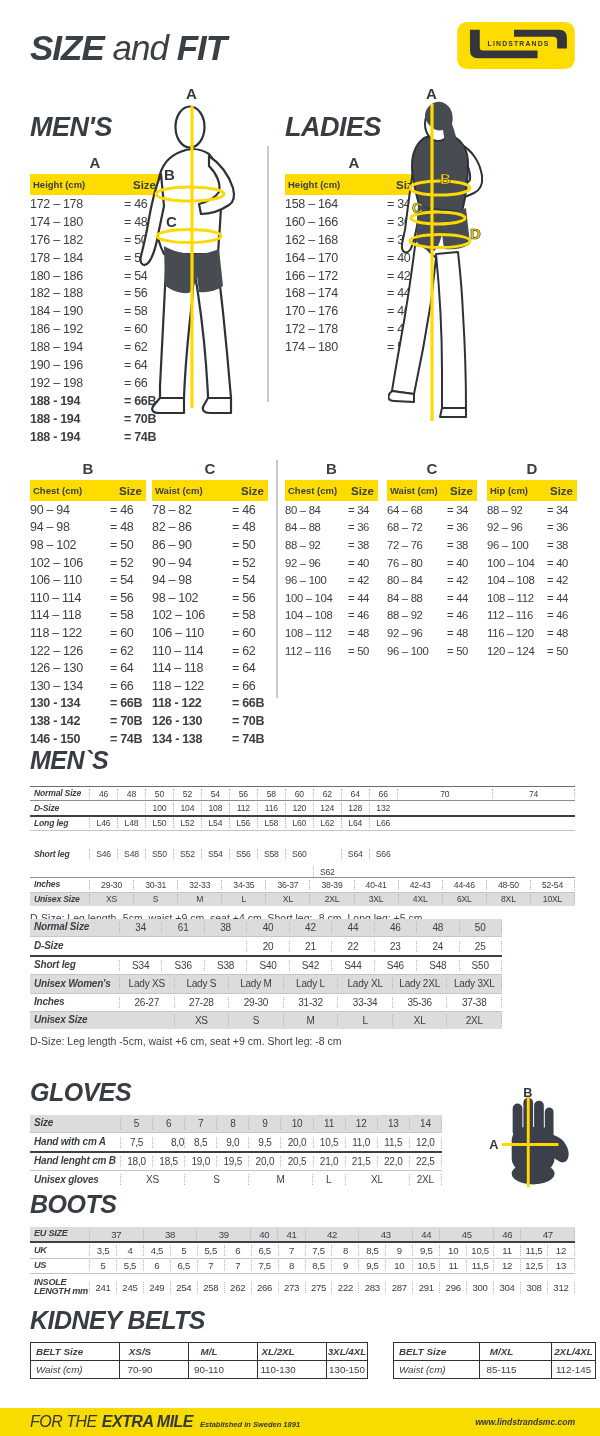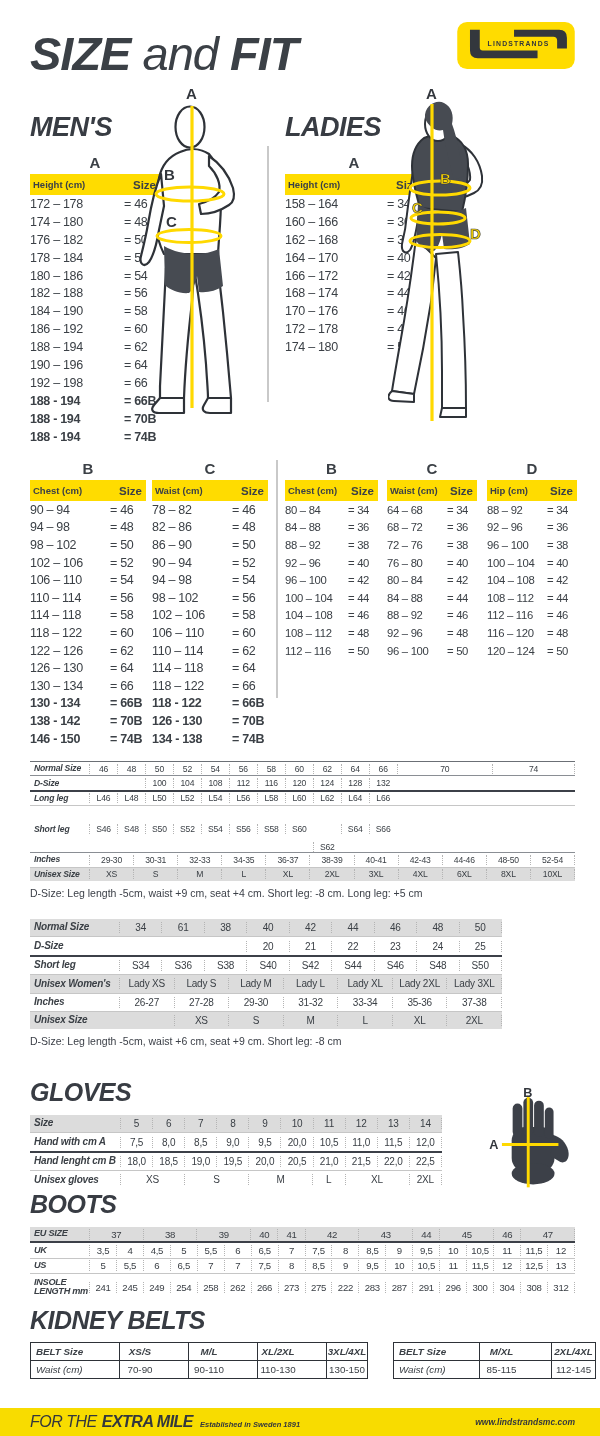--- a/index.html
+++ b/index.html
@@ -1,20 +1,20 @@
 <!DOCTYPE html>
 <html><head>
 <meta charset="utf-8">
 <style>
   html,body{margin:0;padding:0;background:#fff;}
   .page{position:relative;width:600px;height:1436px;background:#fff;overflow:hidden;
         font-family:"Liberation Sans",sans-serif;color:#3b4046;}
   
   .top{position:absolute;top:22px;left:30px;right:25px;display:flex;justify-content:space-between;align-items:flex-start;}
-  .title{font-size:47px;font-style:italic;letter-spacing:-1px;line-height:1;padding-top:8px;}
+  .title{font-size:35px;font-style:italic;letter-spacing:-1px;line-height:1;padding-top:8px;}
   .title .hv{font-weight:800;}
   .title .lt{font-weight:400;}
   
   .sec1{position:absolute;top:86px;left:0;width:600px;height:368px;}
   .sec2{position:absolute;top:456px;left:0;width:600px;height:296px;}
   .secg{position:absolute;left:30px;right:25px;}
   .h2{font-size:25px;font-weight:800;font-style:italic;letter-spacing:-.5px;color:#383c43;line-height:1;}
   .h2.big{font-size:27px;}
   .vdiv{position:absolute;width:2px;background:#c9c9c9;}
   
@@ -506,20 +506,21 @@
           <span class="sz">= 48</span>
         </div>
         <div class="p-row">
           <span class="range">120 – 124</span>
           <span class="sz">= 50</span>
         </div>
       </div>
   </div>
 
   <div class="secg" style="top:748px;">
+    <div class="h2">MEN`S</div>
     <div class="grid grid-s topline" style="margin-top:13px;">
         <div class="g-row ln-mid">
           <div class="g-label" style="width: 55px;">Normal Size</div>
           <div class="g-cell" style="flex-grow: 1;">46</div>
           <div class="g-cell" style="flex-grow: 1;">48</div>
           <div class="g-cell" style="flex-grow: 1;">50</div>
           <div class="g-cell" style="flex-grow: 1;">52</div>
           <div class="g-cell" style="flex-grow: 1;">54</div>
           <div class="g-cell" style="flex-grow: 1;">56</div>
           <div class="g-cell" style="flex-grow: 1;">58</div>
@@ -694,21 +695,21 @@
           <div class="g-cell" style="flex-grow: 1;">9</div>
           <div class="g-cell" style="flex-grow: 1;">10</div>
           <div class="g-cell" style="flex-grow: 1;">11</div>
           <div class="g-cell" style="flex-grow: 1;">12</div>
           <div class="g-cell" style="flex-grow: 1;">13</div>
           <div class="g-cell" style="flex-grow: 1;">14</div>
         </div>
         <div class="g-row ln-thick">
           <div class="g-label" style="width: 86px;">Hand with cm A</div>
           <div class="g-cell" style="flex-grow: 1;">7,5</div>
-          <div class="g-cell" style="flex-grow: 1;">8,0</div>
+          <div class="g-cell" style="flex-grow: 1; text-align: right;">8,0</div>
           <div class="g-cell" style="flex-grow: 1;">8,5</div>
           <div class="g-cell" style="flex-grow: 1;">9,0</div>
           <div class="g-cell" style="flex-grow: 1;">9,5</div>
           <div class="g-cell" style="flex-grow: 1;">20,0</div>
           <div class="g-cell" style="flex-grow: 1;">10,5</div>
           <div class="g-cell" style="flex-grow: 1;">11,0</div>
           <div class="g-cell" style="flex-grow: 1;">11,5</div>
           <div class="g-cell" style="flex-grow: 1;">12,0</div>
         </div>
         <div class="g-row ln-thin">

